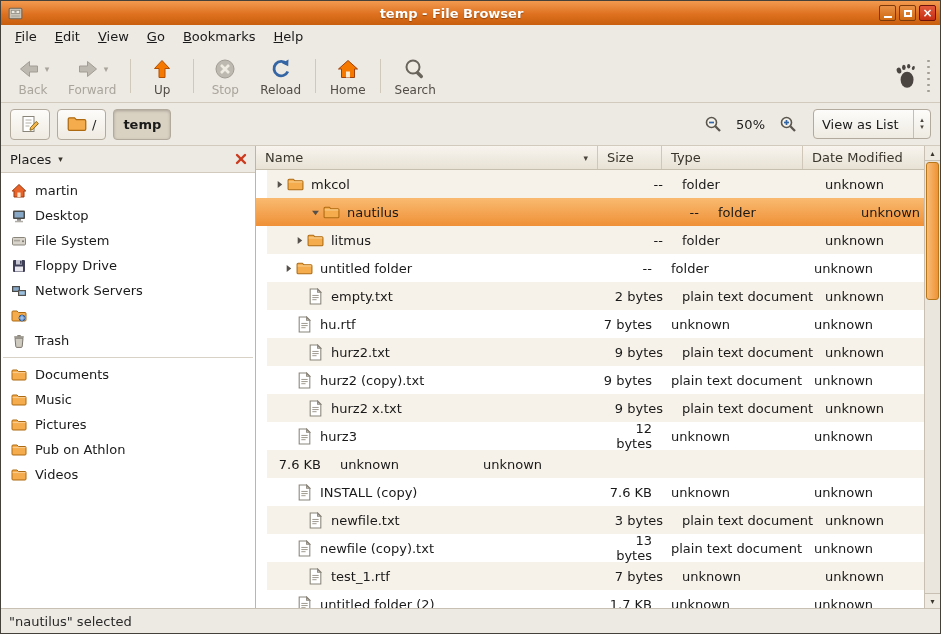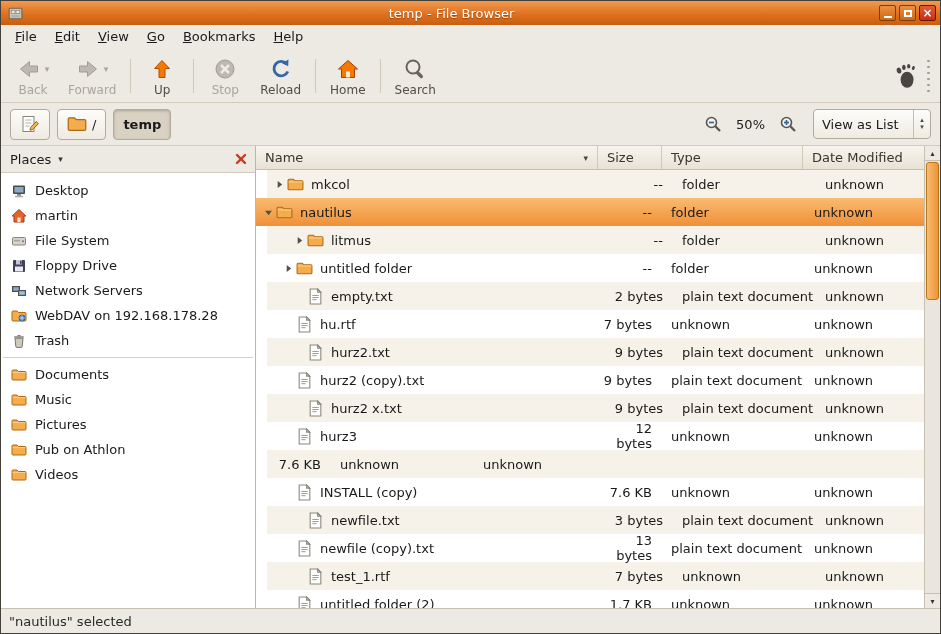--- a/index.html
+++ b/index.html
@@ -18,21 +18,21 @@
   
   .titlebar {
     height: 24px; flex: none;
     display: flex; align-items: center;
     padding: 0 4px;
     background: linear-gradient(#F29A50, #DE7120 55%, #C85F0E);
   }
   .win-icon { width: 17px; height: 17px; margin-left: 2px; }
   .win-title {
     flex: 1; text-align: center;
-    color: #fff; font-weight: normal; font-size: 13px;
+    color: #fff; font-weight: bold; font-size: 13px;
     text-shadow: 0 1px 1px rgba(90,40,0,.55);
   }
   .win-buttons { display: flex; gap: 3px; }
   .wbtn {
     width: 17px; height: 16px; border-radius: 2px;
     border: 1px solid #7E3A08;
     background: linear-gradient(#E89046, #CE6912);
     display: flex; align-items: center; justify-content: center;
     color: #fff; font-size: 11px; line-height: 1;
   }
@@ -144,21 +144,21 @@
     padding: 0 9px; font-size: 13px; color: #3a352c;
   }
   .hcell.c0 { width: 342px; }
   .hcell.c1 { width: 64px; }
   .hcell.c2 { width: 141px; }
   .hcell.c3 { flex: 1; border-right: none; }
   .sort-arrow { margin-left: auto; font-size: 9px; color: #4a453d; }
   .rows { flex: 1; overflow: hidden; }
   .row { height: 28px; display: flex; align-items: center; font-size: 13px; color: #1a1a1a; }
   .row.alt { background: #F7F2E9; margin-left: 11px; }
-  .row.selected { background: linear-gradient(#F9BA70, #EF9037); }
+  .row.selected { background: linear-gradient(#F9BA70, #EF9037); padding-left: 47px; }
   .cell-name { width: 342px; flex: none; display: flex; align-items: center; overflow: hidden; white-space: nowrap; }
   .indent { flex: none; height: 1px; }
   .expander { width: 16px; flex: none; display: flex; align-items: center; justify-content: center; }
   .expander svg { width: 9px; height: 9px; }
   .file-icon { width: 17px; height: 17px; flex: none; margin-right: 7px; }
   .file-icon svg { width: 100%; height: 100%; }
   .cell-size { width: 64px; flex: none; text-align: right; padding-right: 10px; }
   .cell-type { width: 141px; flex: none; padding-left: 9px; overflow: hidden; white-space: nowrap; }
   .cell-date { flex: 1; padding-left: 11px; white-space: nowrap; }
   
@@ -392,40 +392,40 @@
                 <line x1="5" y1="5" x2="13" y2="13"></line>
                 <line x1="13" y1="5" x2="5" y2="13"></line>
               </g>
             </svg>
         </span>
       </div>
       <div class="sidebar-items" id="sidebar-items">
           <div class="side-item">
             <span class="icon">
               <svg viewBox="0 0 16 16">
+                <path d="M8 1.5 L14.8 8 H13 V14 H3 V8 H1.2 Z" fill="#E8632A" stroke="#9C3B10"></path>
+                <rect x="6.4" y="9.5" width="3.2" height="4.5" fill="#FBE3C8"></rect>
+              </svg>
+            </span>
+            <span>martin</span>
+          </div>
+          <div class="side-item">
+            <span class="icon">
+              <svg viewBox="0 0 16 16">
                 <rect x="2" y="2.5" width="12" height="8.5" rx="1" fill="#4a4a48"></rect>
                 <rect x="3.5" y="4" width="9" height="5.5" fill="#88A8C8"></rect>
                 <rect x="6" y="11" width="4" height="1.8" fill="#8a8a88"></rect>
                 <rect x="4" y="12.8" width="8" height="1.5" fill="#B0ACA6"></rect>
               </svg>
             </span>
             <span>Desktop</span>
           </div>
           <div class="side-item">
             <span class="icon">
               <svg viewBox="0 0 16 16">
-                <path d="M8 1.5 L14.8 8 H13 V14 H3 V8 H1.2 Z" fill="#E8632A" stroke="#9C3B10"></path>
-                <rect x="6.4" y="9.5" width="3.2" height="4.5" fill="#FBE3C8"></rect>
-              </svg>
-            </span>
-            <span>martin</span>
-          </div>
-          <div class="side-item">
-            <span class="icon">
-              <svg viewBox="0 0 16 16">
                 <rect x="1.5" y="4.5" width="13" height="7.5" rx="1" fill="#D8D4CC" stroke="#8a857b"></rect>
                 <circle cx="12" cy="8.2" r="1" fill="#7a756d"></circle>
                 <rect x="3" y="6.8" width="6" height="1.6" fill="#A8A39B"></rect>
               </svg>
             </span>
             <span>File System</span>
           </div>
           <div class="side-item">
             <span class="icon">
               <svg viewBox="0 0 16 16">
@@ -449,21 +449,20 @@
             <span>Network Servers</span>
           </div>
           <div class="side-item">
             <span class="icon">
               <svg viewBox="0 0 16 16">
                 <path d="M1 4 q0-1 1-1 h4 l1.5 1.5 H14 q1 0 1 1 V12 q0 1-1 1 H2 q-1 0-1-1 Z" fill="#F4AC4C" stroke="#AE6A10"></path>
                 <circle cx="11" cy="10" r="3" fill="#5B8BC8" stroke="#2A5A98"></circle>
                 <path d="M8.2 10 H13.8 M11 7.2 V12.8" stroke="#C8DCF0" stroke-width="0.8"></path>
               </svg>
             </span>
-            <span>WebDAV on 192.168.178.28</span>
           </div>
           <div class="side-item">
             <span class="icon">
               <svg viewBox="0 0 16 16">
                 <path d="M4 5.2 h8 l-.8 8.3 a1 1 0 0 1 -1 .9 H5.8 a1 1 0 0 1 -1-.9 Z" fill="#CFCAC0" stroke="#7a756d"></path>
                 <rect x="3" y="3.2" width="10" height="1.6" rx="0.8" fill="#8a857b"></rect>
                 <rect x="6.3" y="2" width="3.4" height="1.5" fill="#8a857b"></rect>
               </svg>
             </span>
             <span>Trash</span>

